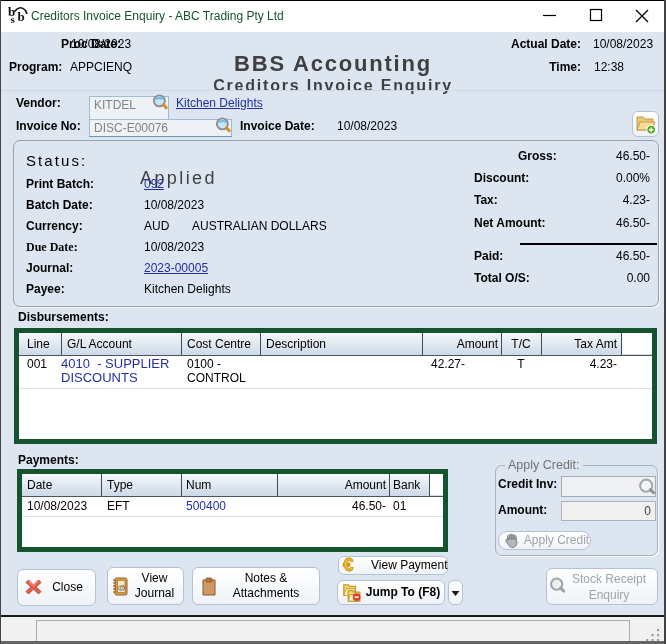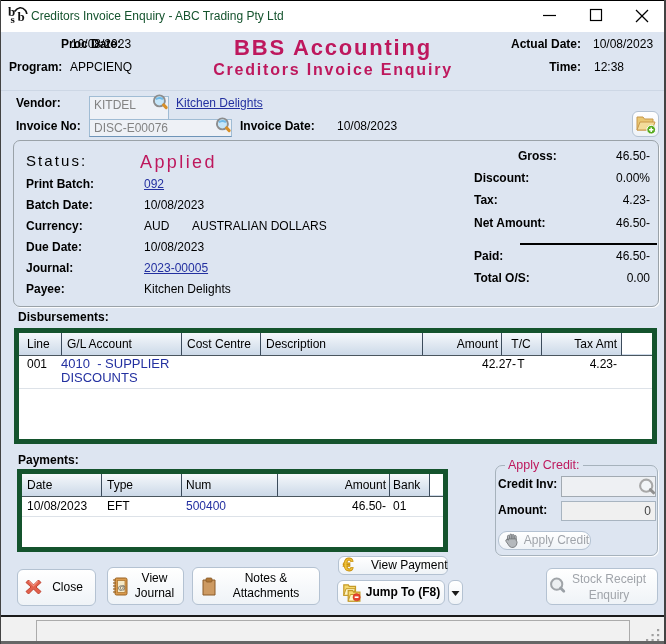--- a/index.html
+++ b/index.html
@@ -1,21 +1,21 @@
 <!DOCTYPE html>
 <html><head>
 <meta charset="utf-8">
 <style>
   html,body{margin:0;padding:0;}
   body{width:666px;height:644px;position:relative;overflow:hidden;
        font-family:"Liberation Sans",sans-serif;font-size:12px;color:#000;
        background:#dde5f1;}
   .abs{position:absolute;}
   .b{font-weight:bold;}
-  .navy{color:#be185d;}
+  .navy{color:#404040;margin-top:16px;}
   a.lk{color:#2330a0;text-decoration:underline;}
   .blu{color:#2330a0;text-decoration:none;}
 
   #titlebar{left:0;top:0;width:666px;height:32px;background:#fff;
             border-top:1px solid #000;box-sizing:border-box;}
   #borders{left:0;top:0;width:666px;height:644px;box-sizing:border-box;
            border-left:1px solid #434343;border-right:2px solid #434343;pointer-events:none;z-index:50;}
   #titletext{left:31px;top:9px;font-size:12px;color:#14532d;}
 
   .lbl{font-weight:bold;font-size:12px;}
@@ -32,21 +32,21 @@
   .vsep{position:absolute;top:0;width:1px;height:22px;background:#3c4c5c;}
   .hwhite{position:absolute;top:0;height:21px;background:#fff;}
 
   .btn{position:absolute;box-sizing:border-box;white-space:nowrap;border:1px solid #b4c2d2;border-radius:6px;
        background:linear-gradient(#ffffff,#eff3f7);text-align:center;color:#000;}
   .btn.dis{color:#a0a4aa;}
 
   #applycredit{left:495px;top:465px;width:163px;height:91px;box-sizing:border-box;
                border:1px solid #a6b2bc;border-radius:7px;box-shadow:1px 1px 0 rgba(255,255,255,0.85);}
   #applycredit .legend{position:absolute;left:9px;top:-8px;background:#dde5f1;padding:0 3px;
-               color:#be185d;font-size:12.5px;}
+               color:#737373;font-size:12.5px;}
 
   #statusbar{left:0;top:617px;width:666px;height:24px;background:#f1f1f1;}
 </style>
 </head>
 <body>
 
 <div class="abs" id="titlebar"></div>
 <div class="abs" id="titletext">Creditors Invoice Enquiry - ABC Trading Pty Ltd</div>
 <svg class="abs" style="left:8px;top:4px" width="21" height="21" viewBox="0 0 21 21">
   <text x="0" y="12" font-family="Liberation Serif" font-size="13" font-weight="bold" fill="#111">b</text>
@@ -108,21 +108,21 @@
 <div class="abs" style="left:26px;top:152px;font-size:15px;letter-spacing:2.1px;">Status:</div>
 <div class="abs navy" style="left:140px;top:152px;font-size:18px;letter-spacing:2.4px;">Applied</div>
 
 <div class="abs lbl" style="left:26px;top:177px;">Print Batch:</div>
 <a class="abs lk" style="left:144px;top:177px;" href="#l2">092</a>
 <div class="abs lbl" style="left:26px;top:198px;">Batch Date:</div>
 <div class="abs" style="left:144px;top:198px;">10/08/2023</div>
 <div class="abs lbl" style="left:26px;top:219px;">Currency:</div>
 <div class="abs" style="left:144px;top:219px;">AUD</div>
 <div class="abs" style="left:192px;top:219px;">AUSTRALIAN DOLLARS</div>
-<div class="abs lbl" style="left:26px;top:240px;">Due Date:</div>
+<div class="abs lbl" style="left:26px;top:240px;font-family:Liberation Serif, serif;">Due Date:</div>
 <div class="abs" style="left:144px;top:240px;">10/08/2023</div>
 <div class="abs lbl" style="left:26px;top:261px;">Journal:</div>
 <a class="abs lk" style="left:144px;top:261px;" href="#l3">2023-00005</a>
 <div class="abs lbl" style="left:26px;top:282px;">Payee:</div>
 <div class="abs" style="left:144px;top:282px;">Kitchen Delights</div>
 
 <div class="abs lbl" style="left:474px;top:149px;margin-left:44px;">Gross:</div>
 <div class="abs" style="left:530px;top:149px;width:120px;text-align:right;">46.50-</div>
 <div class="abs lbl" style="left:474px;top:171px;">Discount:</div>
 <div class="abs" style="left:530px;top:171px;width:120px;text-align:right;">0.00%</div>
@@ -150,21 +150,22 @@
   <div class="vsep" style="left:403px;"></div>
   <div class="th" style="left:403px;width:76px;text-align:right;">Amount</div>
   <div class="vsep" style="left:482px;"></div>
   <div class="th" style="left:482px;width:40px;text-align:center;">T/C</div>
   <div class="vsep" style="left:522px;"></div>
   <div class="th" style="left:522px;width:76px;text-align:right;">Tax Amt</div>
   <div class="vsep" style="left:602px;"></div>
   <div style="position:absolute;left:0;top:22px;right:0;height:33px;border-bottom:1px solid #dde2e8;">
     <div class="abs" style="left:8px;top:2px;">001</div>
     <div class="abs blu" style="left:42px;top:2px;width:118px;line-height:14px;font-size:13px;">4010&nbsp;&nbsp;- SUPPLIER DISCOUNTS</div>
-    <div class="abs" style="left:421px;top:2px;width:76px;text-align:right;">42.27-</div>
+    <div class="abs" style="left:168px;top:2px;width:70px;line-height:14px;">0100 - CONTROL</div>
+    <div class="abs" style="left:391px;top:2px;width:76px;text-align:center;">42.27-</div>
     <div class="abs" style="left:482px;top:2px;width:40px;text-align:center;">T</div>
     <div class="abs" style="left:522px;top:2px;width:76px;text-align:right;">4.23-</div>
   </div>
 </div>
 
 <div class="abs lbl" style="left:18px;top:453px;">Payments:</div>
 <div class="abs tbl" style="left:17px;top:469px;width:431px;height:83px;">
   <div class="thead"></div>
   <div class="hwhite" style="left:407px;right:0;"></div>
   <div class="th" style="left:5px;">Date</div>

